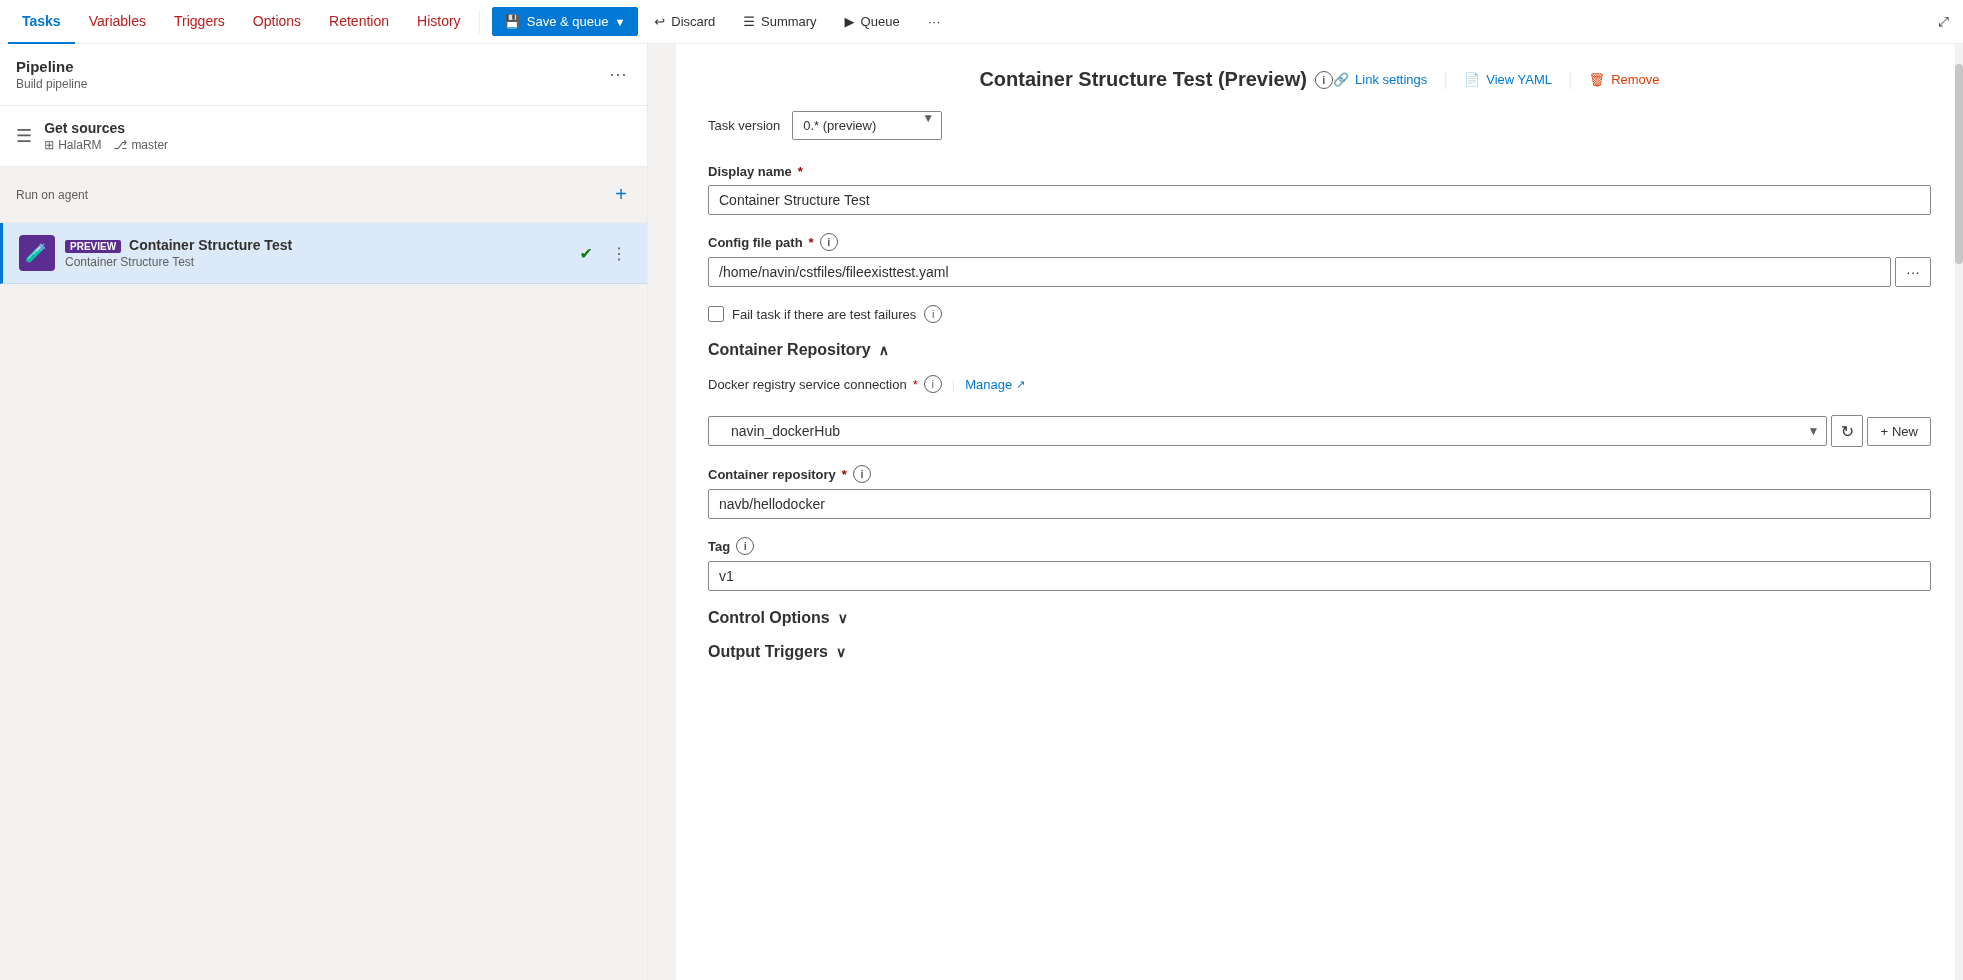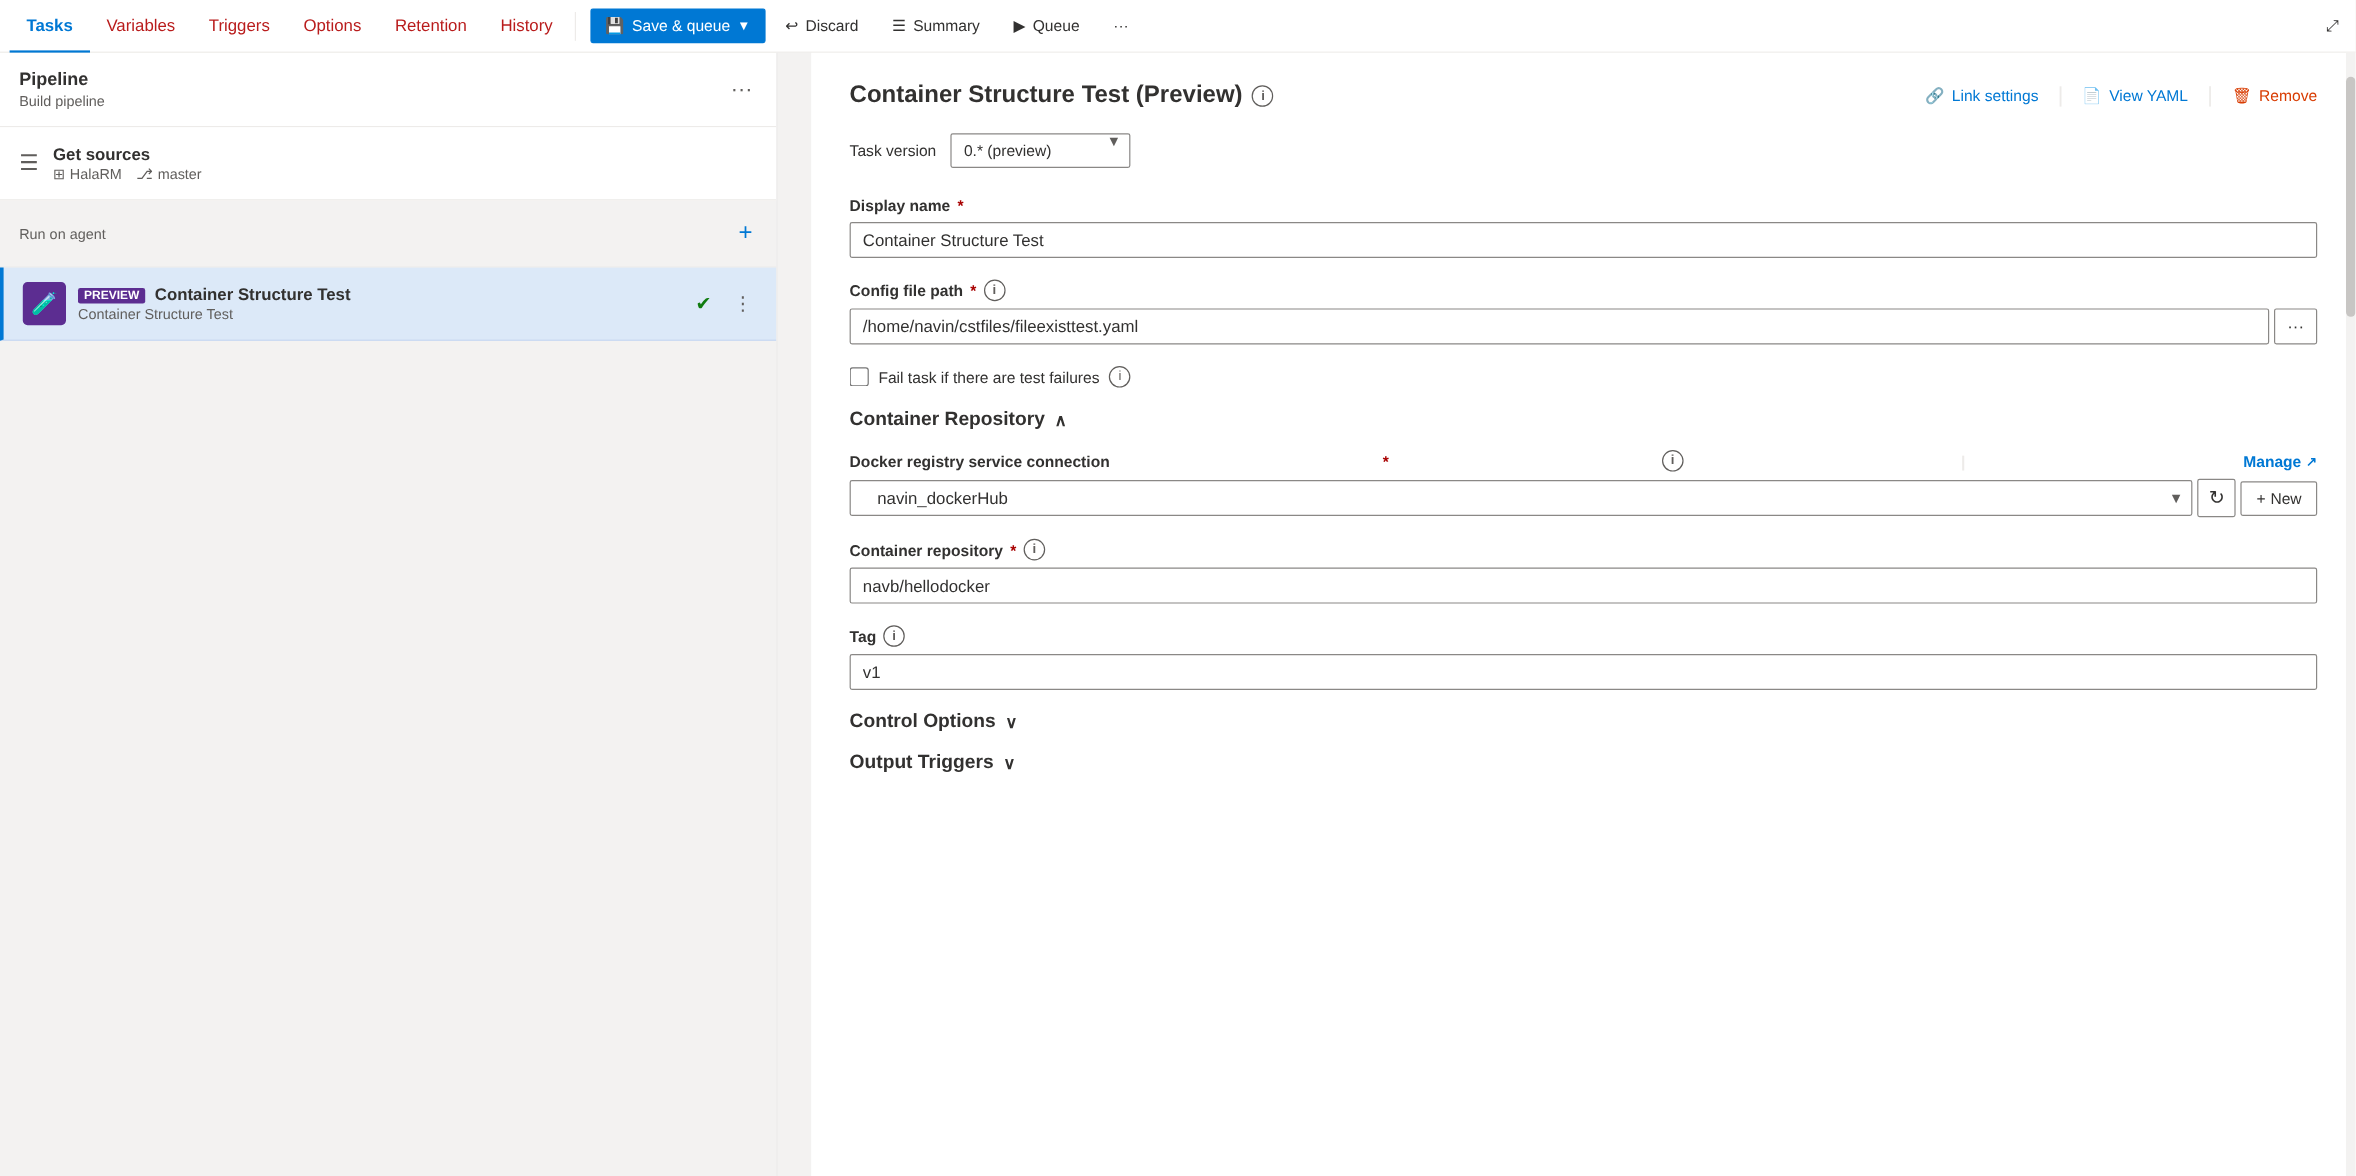--- a/index.html
+++ b/index.html
@@ -66,21 +66,21 @@
     .task-icon { color: #fff; font-size: 18px; }
     .task-info { flex: 1; }
     .task-title { font-size: 14px; font-weight: 600; }
     .task-preview-badge { display: inline-block; background: #5c2d91; color: #fff; font-size: 10px; padding: 1px 5px; border-radius: 2px; margin-right: 4px; vertical-align: middle; }
     .task-sub { font-size: 12px; color: #605e5c; margin-top: 2px; }
     .task-check { color: #107c10; font-size: 16px; margin-right: 4px; }
     .task-more { background: transparent; border: none; cursor: pointer; font-size: 16px; color: #605e5c; padding: 4px; }
 
     
     .right-panel { flex: 1; background: #fff; overflow-y: auto; padding: 24px 32px; position: relative; }
-    .right-panel-header { display: flex; align-items: flex-start; justify-content: space-between; margin-bottom: 20px; }
+    .right-panel-header { display: flex; align-items: flex-start; justify-content: center; margin-bottom: 20px; }
     .task-detail-title { display: flex; align-items: center; gap: 8px; font-size: 20px; font-weight: 600; }
     .info-icon { width: 18px; height: 18px; border-radius: 50%; border: 1.5px solid #605e5c; display: flex; align-items: center; justify-content: center; font-size: 11px; color: #605e5c; cursor: pointer; flex-shrink: 0; }
     .header-actions { display: flex; align-items: center; gap: 16px; }
     .header-action-btn { display: flex; align-items: center; gap: 6px; background: transparent; border: none; cursor: pointer; font-size: 13px; color: #0078d4; padding: 4px 0; }
     .header-sep { color: #edebe9; font-size: 18px; }
 
     .form-row { margin-bottom: 18px; }
     .form-label { font-size: 13px; font-weight: 600; margin-bottom: 6px; display: flex; align-items: center; gap: 6px; }
     .required { color: #a80000; }
     .form-input {
@@ -107,21 +107,21 @@
     .checkbox-row { display: flex; align-items: center; gap: 8px; margin-bottom: 18px; }
     .checkbox-row input[type=checkbox] { width: 16px; height: 16px; cursor: pointer; }
     .checkbox-label { font-size: 13px; cursor: pointer; }
 
     .section-header {
       display: flex; align-items: center; gap: 8px; font-size: 16px; font-weight: 600;
       margin-bottom: 16px; margin-top: 8px; cursor: pointer;
     }
     .chevron-up { font-size: 14px; color: #323130; }
     .chevron-down { font-size: 14px; color: #323130; }
-    .docker-label { font-size: 13px; font-weight: 700; margin-bottom: 6px; display: flex; align-items: center; gap: 6px; justify-content: space-between; }
+    .docker-label { font-size: 13px; font-weight: 400; margin-bottom: 22px; display: flex; align-items: center; gap: 6px; }
     .manage-link { display: flex; align-items: center; gap: 4px; font-size: 13px; color: #0078d4; cursor: pointer; text-decoration: none; }
     .pipe-sep { color: #edebe9; margin: 0 4px; }
 
     .select-with-actions { display: flex; align-items: center; gap: 4px; }
     .form-select {
       flex: 1; padding: 6px 32px 6px 22px; border: 1px solid #8a8886; border-radius: 2px;
       font-size: 14px; color: #323130; background: #fff; appearance: none; cursor: pointer; position: relative;
     }
     .select-wrap { position: relative; flex: 1; }
     .select-wrap .form-select { width: 100%; }

